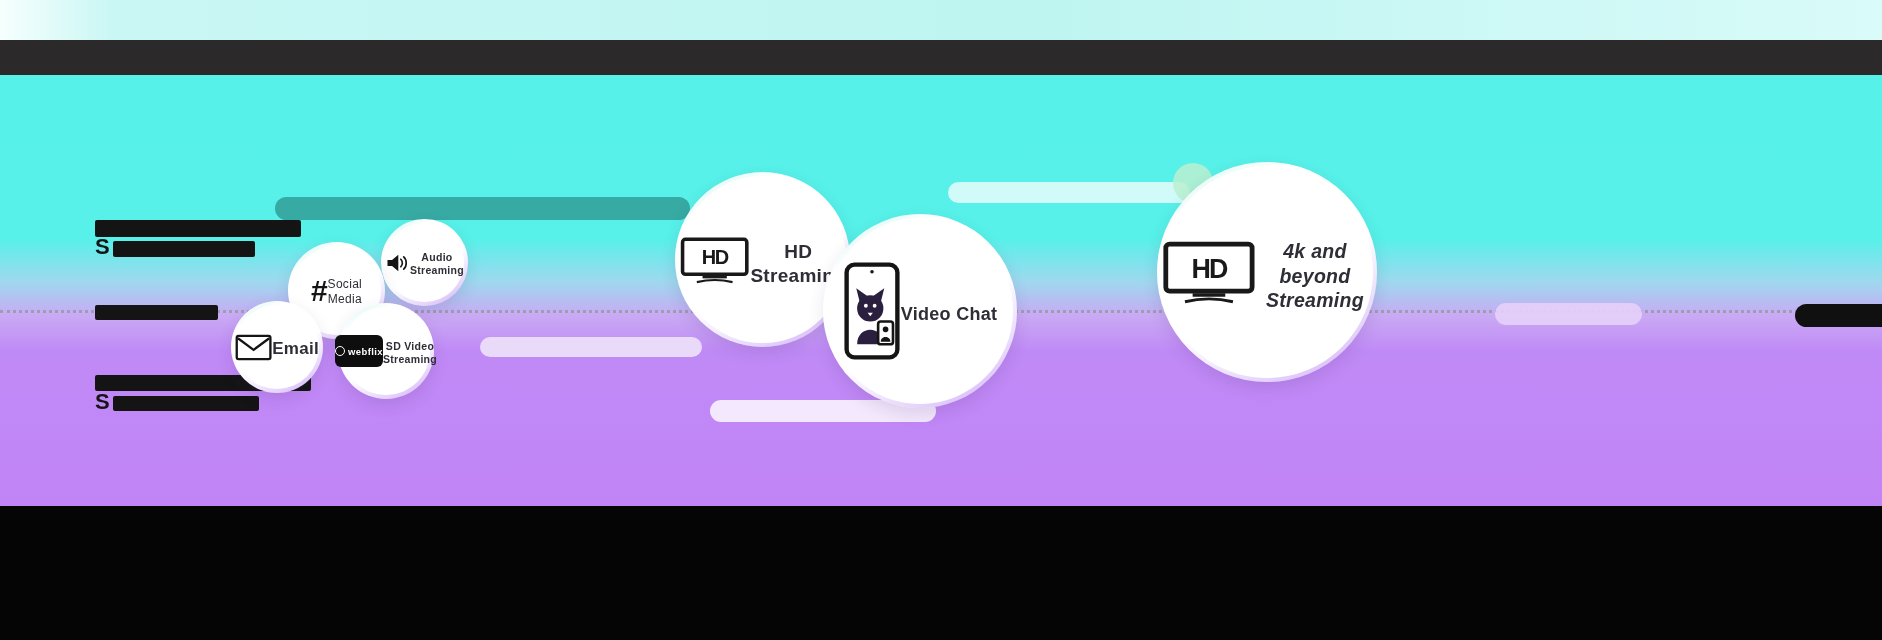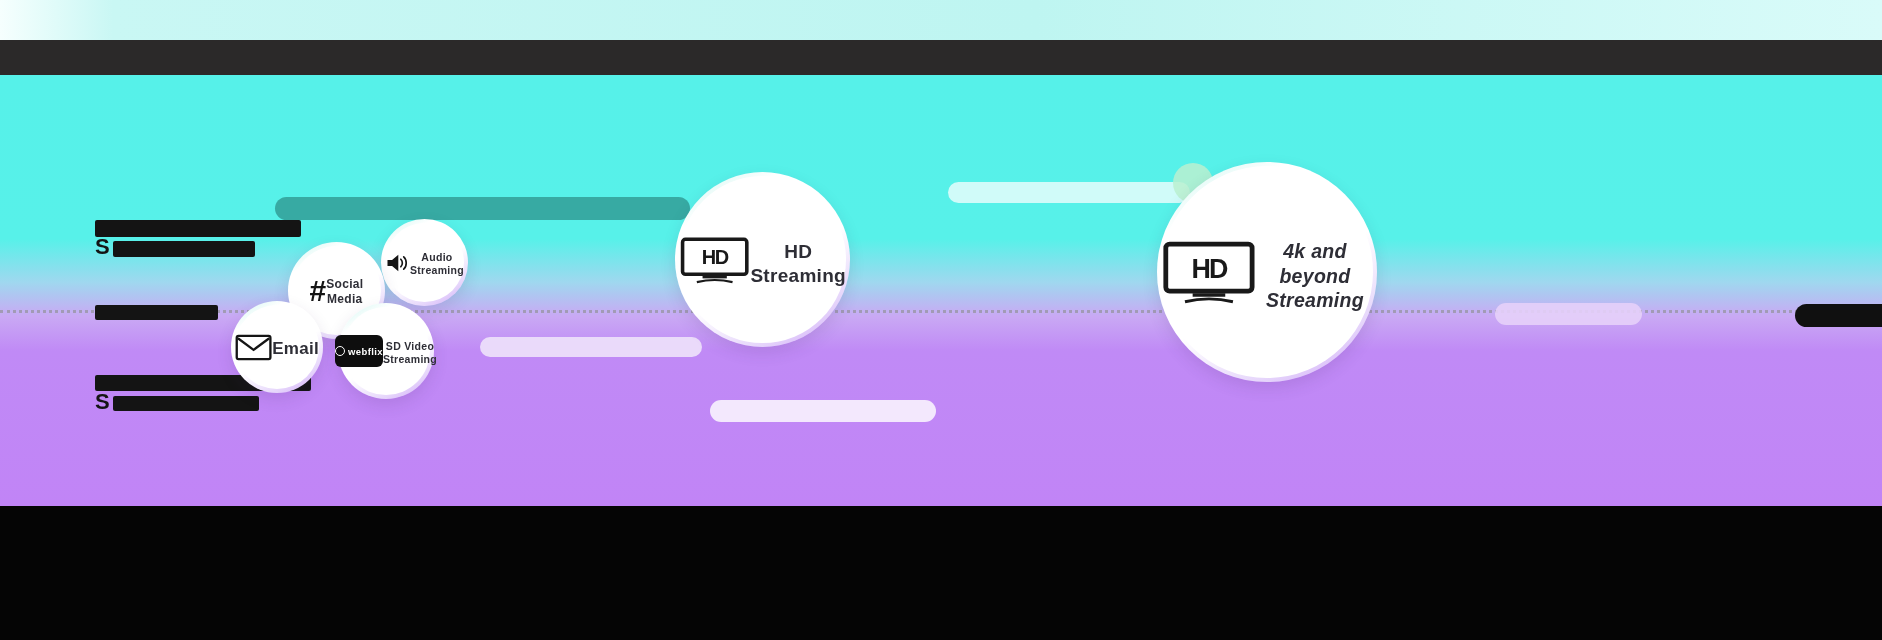--- a/index.html
+++ b/index.html
@@ -69,21 +69,21 @@
   }
   #b-email {left:231px;top:226px;width:92px;height:92px;z-index:6;}
   #b-social{left:288px;top:167px;width:97px;height:97px;z-index:4;}
   #b-audio {left:381px;top:144px;width:87px;height:87px;z-index:3;}
   #b-sd    {left:338px;top:228px;width:96px;height:96px;z-index:5;}
   #b-upload{left:554px;top:164px;width:126px;height:126px;z-index:4;}
   #b-hd    {left:675px;top:97px;width:175px;height:175px;z-index:4;}
   #b-video {left:823px;top:139px;width:194px;height:194px;z-index:5;}
   #b-4k    {left:1157px;top:87px;width:220px;height:220px;z-index:5;}
   #b-email  .bubble-label{font-size:17px;font-weight:600;margin-top:4px;}
-  #b-social .bubble-label{font-size:12px;font-weight:700;margin-top:2px;}
+  #b-social .bubble-label{font-size:12px;font-weight:400;margin-top:2px;}
   #b-audio  .bubble-label{font-size:10.5px;margin-top:3px;}
   #b-sd     .bubble-label{font-size:10.5px;margin-top:4px;}
   #b-upload .bubble-label{font-size:12.5px;margin-top:5px;}
   #b-hd     .bubble-label{font-size:19px;font-weight:600;margin-top:8px;}
   #b-video  .bubble-label{font-size:18px;font-weight:600;margin-top:6px;}
   #b-4k     .bubble-label{font-size:19.5px;font-weight:600;margin-top:8px;font-style:italic;}
   
   .hash{font-size:30px;font-weight:800;color:#151515;line-height:1;}
   .webflix-chip{
     width:62px;height:32px;border-radius:6px;background:#0e0e0e;
@@ -169,20 +169,39 @@
           <rect x="5" y="4" width="90" height="49" rx="4" fill="none" stroke="#191919" stroke-width="5"></rect>
           <text x="50" y="39" text-anchor="middle" font-size="28" font-weight="800" letter-spacing="-2" fill="#191919" font-family="Liberation Sans, sans-serif">HD</text>
           <path d="M33 57 L67 57" stroke="#191919" stroke-width="3.5"></path>
           <path d="M25 64 Q50 58 75 64" fill="none" stroke="#191919" stroke-width="3"></path>
         </svg>
         <div class="bubble-label">HD
 Streaming</div>
       </div>
     </div>
 
+    <div class="bubble" id="b-video">
+      <div class="bubble-inner">
+        <svg width="58" height="98" viewBox="0 0 66 112">
+          <rect x="4" y="3" width="58" height="106" rx="9" fill="#ffffff" stroke="#151515" stroke-width="5"></rect>
+          <circle cx="33" cy="11" r="2" fill="#151515"></circle>
+          <path d="M19 46 L15 30 L28 39 Z" fill="#2a1f3f"></path>
+          <path d="M43 46 L47 30 L34 39 Z" fill="#2a1f3f"></path>
+          <circle cx="31" cy="53" r="15" fill="#2a1f3f"></circle>
+          <circle cx="26" cy="50" r="2.2" fill="#ffffff"></circle>
+          <circle cx="36" cy="50" r="2.2" fill="#ffffff"></circle>
+          <path d="M28 58 L34 58 L31 62 Z" fill="#ffffff"></path>
+          <path d="M16 94 C16 72 46 72 46 94 Z" fill="#2a1f3f"></path>
+          <rect x="40" y="68" width="17" height="26" rx="3" fill="#ffffff" stroke="#151515" stroke-width="3"></rect>
+          <circle cx="48.5" cy="77" r="3.2" fill="#151515"></circle>
+          <path d="M43 91 C43 84 54 84 54 91 Z" fill="#151515"></path>
+        </svg>
+        <div class="bubble-label">Video Chat</div>
+      </div>
+    </div>
 
     <div class="bubble" id="b-4k">
       <div class="bubble-inner">
         <svg width="116" height="76" viewBox="0 0 100 66">
           <rect x="5" y="4" width="90" height="49" rx="4" fill="none" stroke="#191919" stroke-width="5"></rect>
           <text x="50" y="39" text-anchor="middle" font-size="28" font-weight="800" letter-spacing="-2" fill="#191919" font-family="Liberation Sans, sans-serif">HD</text>
           <path d="M33 57 L67 57" stroke="#191919" stroke-width="3.5"></path>
           <path d="M25 64 Q50 58 75 64" fill="none" stroke="#191919" stroke-width="3"></path>
         </svg>
         <div class="bubble-label">4k and beyond

